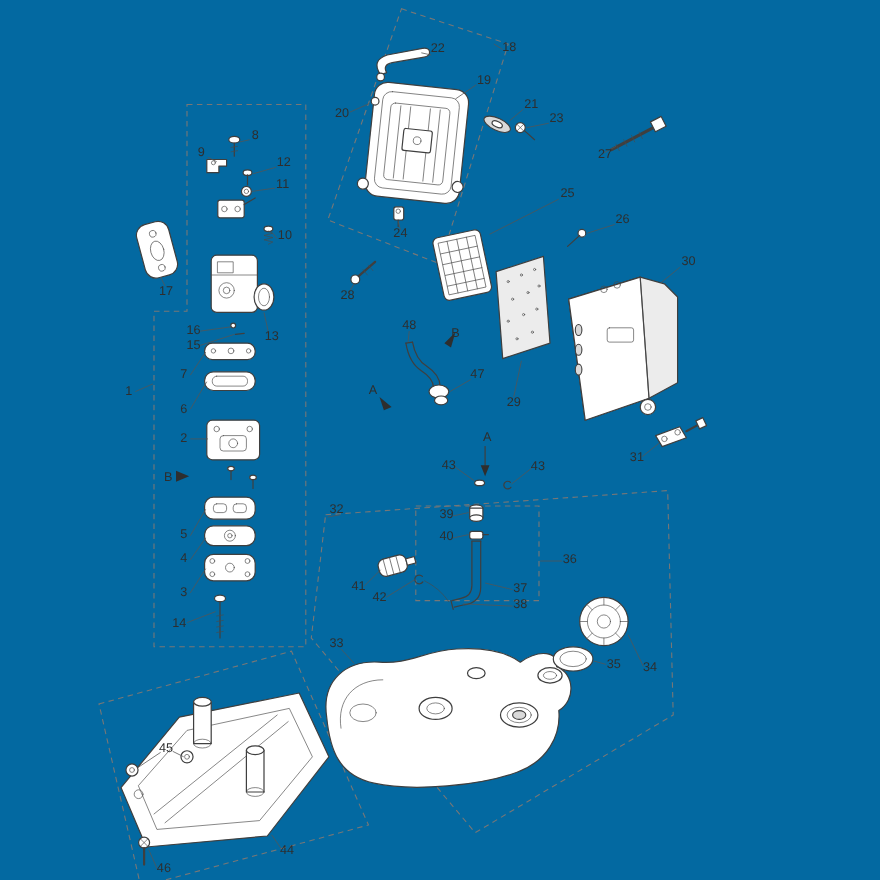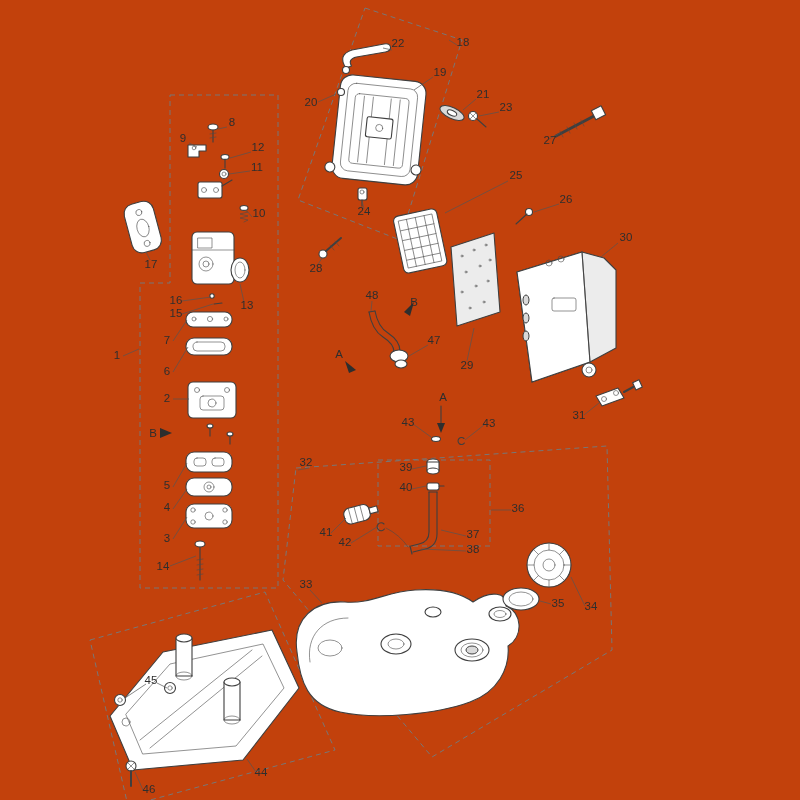--- a/index.html
+++ b/index.html
@@ -1,16 +1,16 @@
 <!DOCTYPE html>
 <html><head>
 <meta charset="utf-8">
 <style>
   html,body{margin:0;padding:0;background:#ffffff;}
-  .page{width:800px;height:800px;position:relative;background:#c2410c;overflow:hidden;}
+  .page{width:800px;height:800px;position:relative;background:#0369a1;overflow:hidden;}
   svg{display:block;}
   .ln{fill:none;stroke:#3f3f3f;stroke-width:1.1;stroke-linecap:round;stroke-linejoin:round;}
   .lnthin{fill:none;stroke:#4a4a4a;stroke-width:0.6;stroke-linecap:round;stroke-linejoin:round;}
   .fillw{fill:#ffffff;stroke:#3f3f3f;stroke-width:1.1;stroke-linejoin:round;}
   .fillg{fill:#ececec;stroke:#3f3f3f;stroke-width:1.1;stroke-linejoin:round;}
   .fillg2{fill:#d9d9d9;stroke:#3f3f3f;stroke-width:1;stroke-linejoin:round;}
   .dash{fill:none;stroke:#777777;stroke-width:1;stroke-dasharray:5 4;}
   .leader{stroke:#555555;stroke-width:0.7;fill:none;}
   .arrow{fill:#2e2e2e;stroke:none;}
   .callout{font-family:"Liberation Sans",sans-serif;font-size:11.5px;fill:#2e2e2e;text-anchor:middle;}

